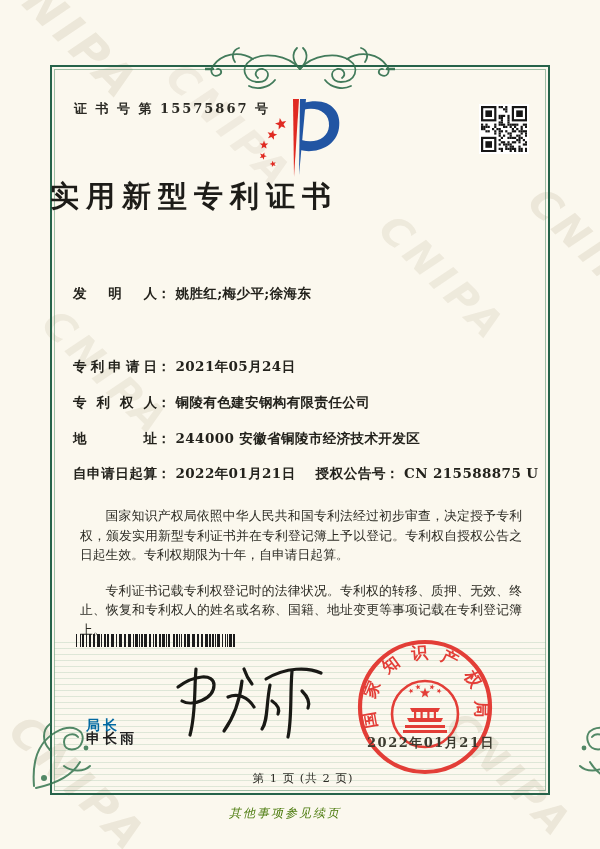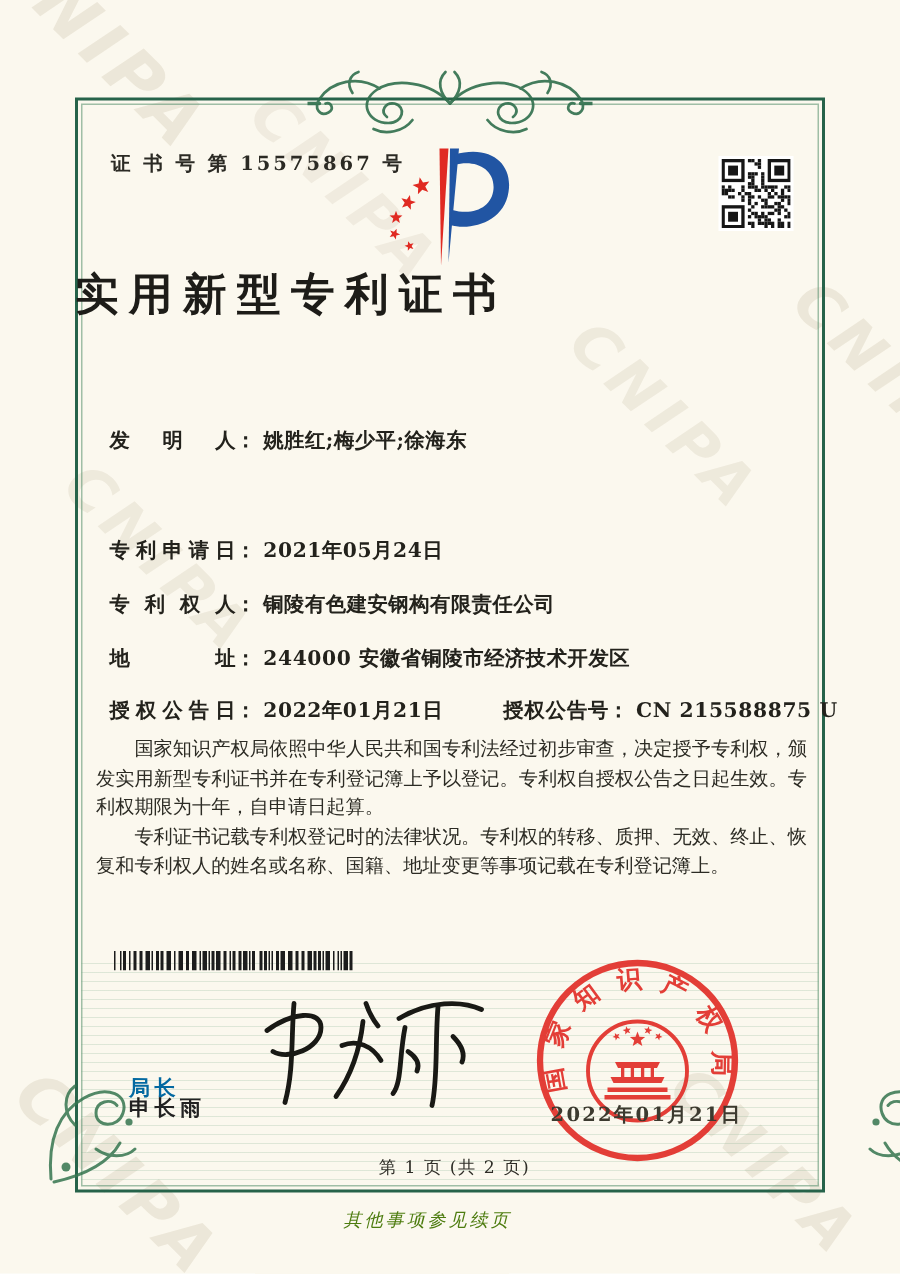--- a/index.html
+++ b/index.html
@@ -30,24 +30,24 @@
   .certno{position:absolute;z-index:2;left:74px;top:100px;font-size:13px;font-weight:600;
           letter-spacing:2px;color:#2b2a24;}
   .logo{position:absolute;z-index:2;left:248px;top:95px;}
   .qr{position:absolute;z-index:2;left:479px;top:104px;background:#fff;padding:2px;line-height:0;}
   .title{position:absolute;z-index:2;left:50px;top:177px;width:500px;text-align:left;
          font-size:29px;font-weight:700;letter-spacing:7px;color:#1d1c18;}
   .row{position:absolute;z-index:2;left:73px;font-size:13.5px;color:#23221c;white-space:nowrap;}
   .lbl{display:inline-block;width:84px;font-weight:700;text-align:justify;text-align-last:justify;}
   .colon{font-weight:700;}
   .val{margin-left:5px;font-weight:600;letter-spacing:.4px;}
-  .grant-pair2{margin-left:40px;}
+  .grant-pair2{margin-left:20px;}
   .paras{position:absolute;z-index:2;left:64px;top:490px;width:474px;font-size:12.8px;
          line-height:19.5px;text-align:justify;color:#2c2b24;}
-  .paras p{margin:0;text-indent:2em;}
+  .paras p{margin:16px;text-indent:2em;}
   .barcode{position:absolute;z-index:2;left:76px;top:634px;line-height:0;}
   .sig-title{position:absolute;z-index:2;left:86px;top:717px;font-family:"DejaVu Sans","Liberation Sans",sans-serif;
              font-size:14px;font-weight:700;letter-spacing:3px;color:#0369a1;}
   .sig-name{position:absolute;z-index:2;left:86px;top:718px;font-family:"DejaVu Sans","Liberation Sans",sans-serif;
             font-size:14px;font-weight:700;letter-spacing:3px;color:#222;margin-top:12px;}
   .signature{position:absolute;z-index:2;left:168px;top:657px;}
   .seal{position:absolute;z-index:3;left:355px;top:637px;opacity:.93;}
   .seal-date{position:absolute;z-index:4;left:358px;top:734px;width:146px;text-align:center;
              font-size:13px;font-weight:600;letter-spacing:1.5px;color:#3c3a2f;}
   .page-footer{position:absolute;z-index:2;left:53px;top:771px;width:500px;text-align:center;
@@ -261,21 +261,21 @@
   <div class="row" style="top:358px">
     <span class="lbl">专利申请日</span><span class="colon">：</span><span class="val">2021年05月24日</span>
   </div>
   <div class="row" style="top:394px">
     <span class="lbl">专利权人</span><span class="colon">：</span><span class="val">铜陵有色建安钢构有限责任公司</span>
   </div>
   <div class="row" style="top:430px">
     <span class="lbl">地址</span><span class="colon">：</span><span class="val">244000 安徽省铜陵市经济技术开发区</span>
   </div>
   <div class="row" style="top:465px">
-    <span class="lbl">授权公告日</span><span class="colon">：</span><span class="val">2022年01月21日</span><span class="grant-pair2"><span class="lbl" style="width:70px">授权公告号</span><span class="colon">：</span><span class="val">CN 215588875 U</span></span>
+    <span class="lbl">自申请日起算</span><span class="colon">：</span><span class="val">2022年01月21日</span><span class="grant-pair2"><span class="lbl" style="width:70px">授权公告号</span><span class="colon">：</span><span class="val">CN 215588875 U</span></span>
   </div>
 
   <div class="paras">
     <p>国家知识产权局依照中华人民共和国专利法经过初步审查，决定授予专利权，颁发实用新型专利证书并在专利登记簿上予以登记。专利权自授权公告之日起生效。专利权期限为十年，自申请日起算。</p>
     <p>专利证书记载专利权登记时的法律状况。专利权的转移、质押、无效、终止、恢复和专利权人的姓名或名称、国籍、地址变更等事项记载在专利登记簿上。</p>
   </div>
 
   <div class="barcode"><svg xmlns="http://www.w3.org/2000/svg" width="163" height="13" fill="#1c1c1c">
         <rect x="0" y="0" width="1" height="13"></rect>
         <rect x="4" y="0" width="1" height="13"></rect>

